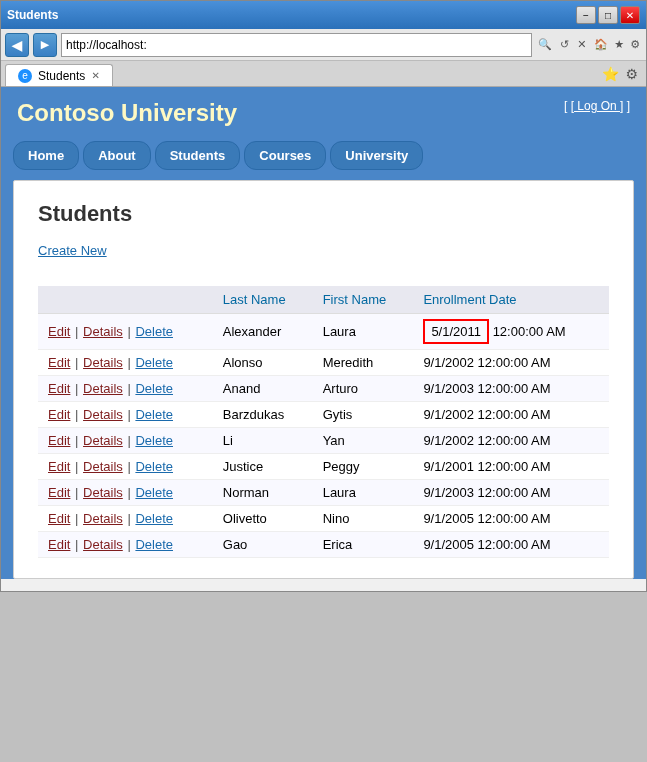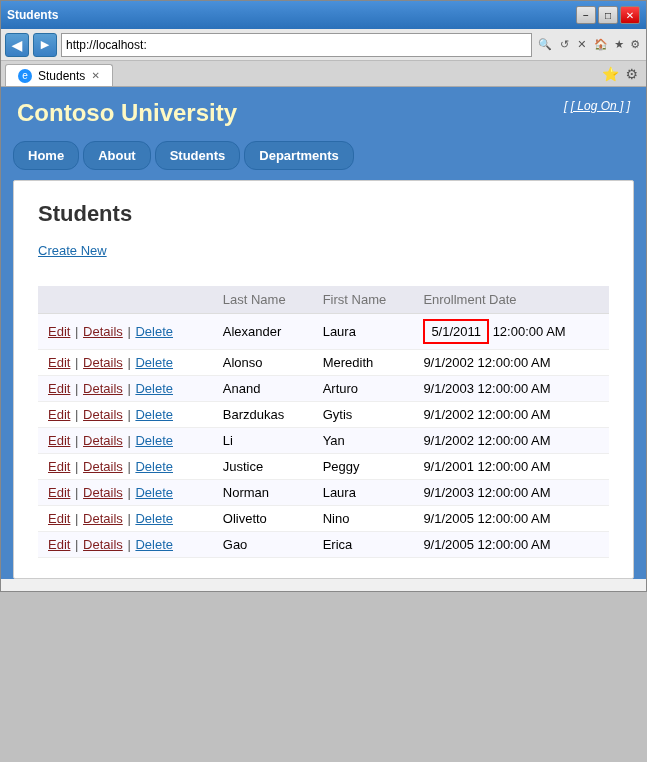--- a/index.html
+++ b/index.html
@@ -157,21 +157,20 @@
     }
     .site-title {
       color: #fef9c3;
       font-size: 24px;
       font-weight: bold;
     }
     .logon-link {
       color: white;
       font-size: 12px;
       text-decoration: none;
-      font-style: italic;
     }
     .logon-link a {
       color: white;
       text-decoration: underline;
     }
 
     
     .nav-bar {
       background: #4a86c8;
       padding: 6px 12px 10px 12px;
@@ -220,21 +219,21 @@
       border-collapse: collapse;
       font-size: 13px;
     }
     .students-table thead tr {
       background: #e8e8f0;
     }
     .students-table th {
       padding: 6px 10px;
       text-align: left;
       font-weight: normal;
-      color: #737373;
+      color: #0369a1;
       border-bottom: 1px solid #ddd;
     }
     .students-table td {
       padding: 5px 10px;
       vertical-align: middle;
       border-bottom: 1px solid #eee;
     }
     .students-table tr:nth-child(odd) td {
       background: #f9f9ff;
     }
@@ -303,21 +302,22 @@
       <div class="site-title">Contoso University</div>
       <div class="logon-link">
         [ <a href="#" style="color:white;">[ Log On ]</a> ]
       </div>
     </div>
 
     <div class="nav-bar">
       <a class="nav-item">Home</a>
       <a class="nav-item">About</a>
       <a class="nav-item">Students</a>
-      <a class="nav-item">Departments</a>
+      <a class="nav-item">Courses</a>
+      <a class="nav-item">University</a>
     </div>
 
     <div class="content-area">
       <h2 class="page-heading">Students</h2>
       <a class="create-new-link">Create New</a>
 
       <table class="students-table">
         <thead>
           <tr>
             <th></th>

